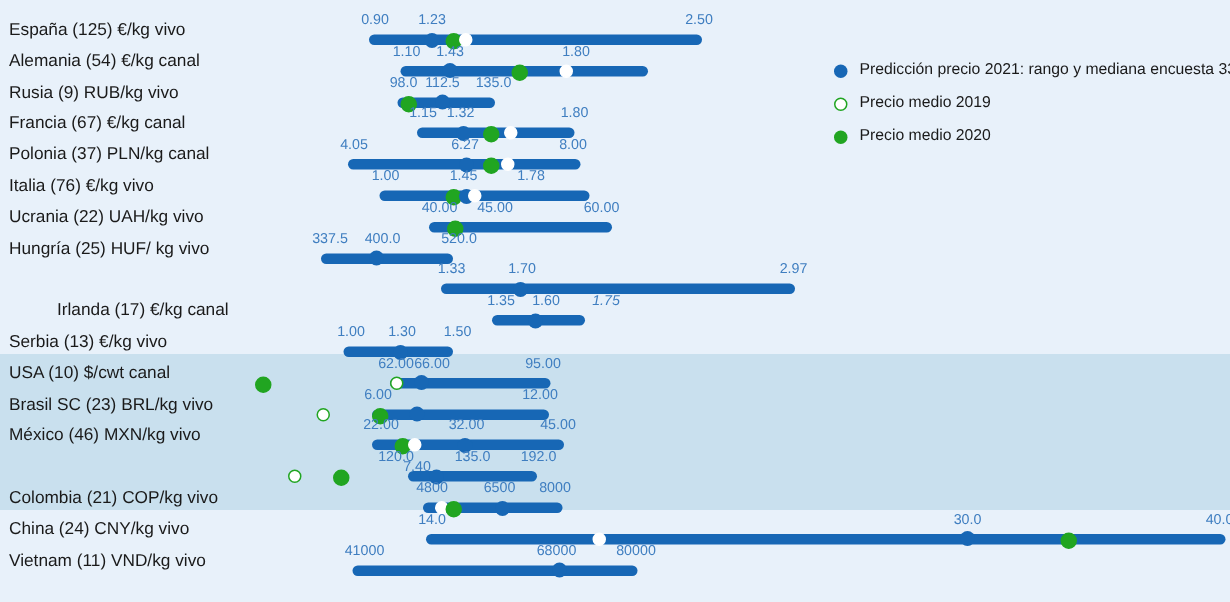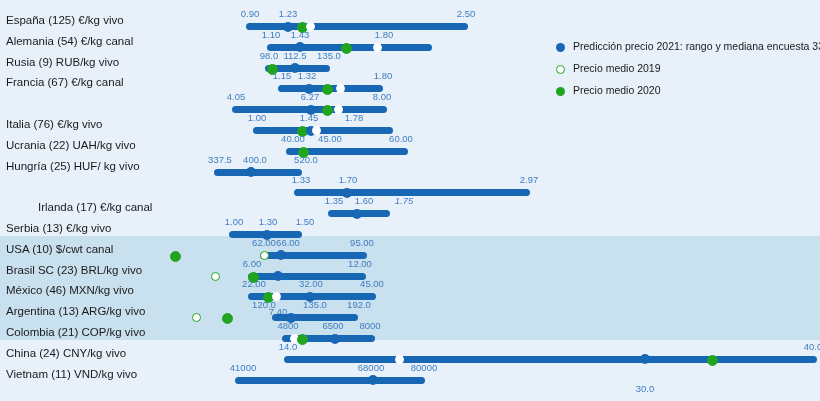--- a/index.html
+++ b/index.html
@@ -148,20 +148,23 @@
           <div class="vlabel" style="left: 86px;">1.15</div>
           <div class="vlabel" style="left: 111px;">1.32</div>
           <div class="vlabel" style="left: 187px;">1.80</div>
           <div class="bar" style="left: 82px; width: 105px; background: rgb(23, 103, 181);"></div>
           <div class="dot median" style="left: 108px;"></div>
           <div class="dot green" style="left: 126px;"></div>
           <div class="dot hollowblue" style="left: 140px;"></div>
         </div>
       </div>
       <div class="row" style="top: 87.2px;">
+        <div class="labelwrap">
+          <div class="rlabel">Polonia (37) PLN/kg canal</div>
+        </div>
         <div class="plot">
           <div class="vlabel" style="left: 40px;">4.05</div>
           <div class="vlabel" style="left: 114px;">6.27</div>
           <div class="vlabel" style="left: 186px;">8.00</div>
           <div class="bar" style="left: 36px; width: 155px; background: rgb(23, 103, 181);"></div>
           <div class="dot median" style="left: 110px;"></div>
           <div class="dot green" style="left: 126px;"></div>
           <div class="dot hollowblue" style="left: 138px;"></div>
         </div>
       </div>
@@ -272,23 +275,20 @@
           <div class="vlabel" style="left: 58px;">22.00</div>
           <div class="vlabel" style="left: 115px;">32.00</div>
           <div class="vlabel" style="left: 176px;">45.00</div>
           <div class="bar" style="left: 52px; width: 128px; background: rgb(23, 103, 181);"></div>
           <div class="dot green" style="left: 67px;"></div>
           <div class="dot hollowblue" style="left: 76px;"></div>
           <div class="dot median" style="left: 109px;"></div>
         </div>
       </div>
       <div class="row" style="top: 295.2px;">
-        <div class="labelwrap">
-          <div class="rlabel">Argentina (13) ARG/kg vivo</div>
-        </div>
         <div class="plot">
           <div class="vlabel" style="left: 68px;">120.0</div>
           <div class="vlabel" style="left: 119px;">135.0</div>
           <div class="vlabel" style="left: 163px;">192.0</div>
           <div class="bar" style="left: 76px; width: 86px; background: rgb(23, 103, 181);"></div>
           <div class="dot hollow" style="left: -4px;"></div>
           <div class="dot green" style="left: 26px;"></div>
           <div class="dot median" style="left: 90px;"></div>
         </div>
       </div>
@@ -305,21 +305,21 @@
           <div class="dot green" style="left: 101px;"></div>
           <div class="dot median" style="left: 134px;"></div>
         </div>
       </div>
       <div class="row" style="top: 336.8px;">
         <div class="labelwrap">
           <div class="rlabel">China (24) CNY/kg vivo</div>
         </div>
         <div class="plot">
           <div class="vlabel" style="left: 92px;">14.0</div>
-          <div class="vlabel" style="left: 449px; margin-top: 42px;">30.0</div>
+          <div class="vlabel" style="left: 449px;">30.0</div>
           <div class="vlabel" style="left: 617px;">40.0</div>
           <div class="bar" style="left: 88px; width: 533px; background: rgb(23, 103, 181);"></div>
           <div class="dot hollowblue" style="left: 199px;"></div>
           <div class="dot median" style="left: 444px;"></div>
           <div class="dot green" style="left: 511px;"></div>
         </div>
       </div>
       <div class="row" style="top: 357.6px;">
         <div class="labelwrap">
           <div class="rlabel">Vietnam (11) VND/kg vivo</div>

